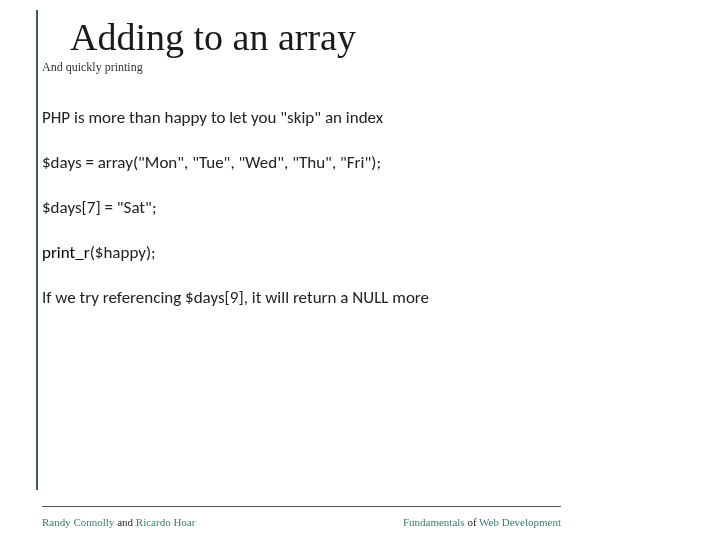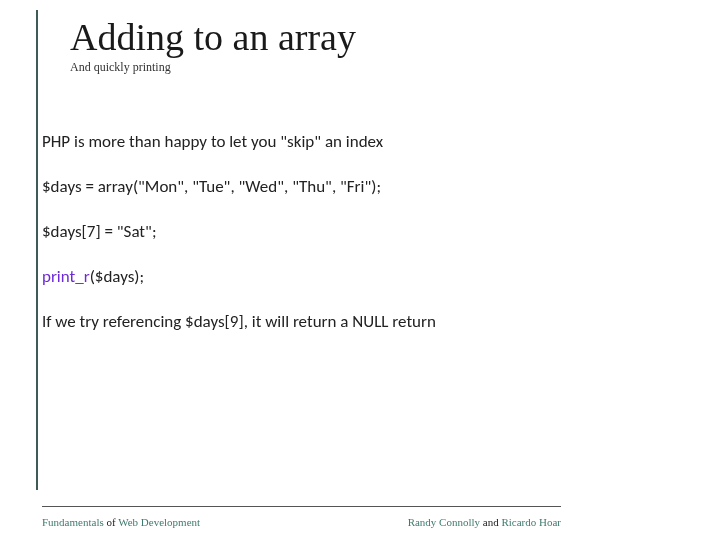--- a/index.html
+++ b/index.html
@@ -23,32 +23,31 @@
   .title {
     font-size: 38px;
     font-weight: 400;
     color: #1a1a1a;
     margin-left: 28px;
     line-height: 1.05;
   }
   .subtitle {
     font-size: 12px;
     color: #333;
-    margin-left: 28px;
     margin-top: 2px;
   }
   .body {
-    margin-top: 56px;
+    margin-top: 32px;
     font-family: Calibri, 'Segoe UI', Arial, sans-serif;
     font-size: 17px;
     color: #222;
     line-height: 1.35;
   }
   .body p { margin-bottom: 22px; }
-  .fn { color: #6d28d9; }
+  .fn { color: #000000; }
   .idx4, .idx7 { color: #b84d2b; }
   .null-word { font-family: Calibri, sans-serif; font-weight: 400; }
   .footer-rule {
     position: absolute;
     left: 42px;
     right: 42px;
     bottom: 33px;
     height: 1px;
     background: #555;
   }
@@ -71,22 +70,22 @@
 <div class="slide">
   <div class="left-rule"></div>
 
   <h1 class="title">Adding to an array</h1>
   <div class="subtitle">And quickly printing</div>
 
   <div class="body">
     <p>PHP is more than happy to let you "skip" an index</p>
     <p>$days = array("Mon", "Tue", "Wed", "Thu", "Fri");</p>
     <p>$days[7] = "Sat";</p>
-    <p><span class="fn">print_r</span><span>($days);</span></p>
-    <p><span>If we try referencing $days[9], it will return a </span><span class="null-word">NULL</span><span> return</span></p>
+    <p><span class="fn">print_r</span><span>($happy);</span></p>
+    <p><span>If we try referencing $days[9], it will return a </span><span class="null-word">NULL</span><span> more</span></p>
   </div>
 
   <div class="footer-rule"></div>
   <div class="footer">
+    <div><span class="accent">Randy Connolly </span><span>and</span><span class="accent"> Ricardo Hoar</span></div>
     <div><span class="accent">Fundamentals </span><span>of</span><span class="accent"> Web Development</span></div>
-    <div><span class="accent">Randy Connolly </span><span>and</span><span class="accent"> Ricardo Hoar</span></div>
   </div>
 </div>
 
 </body></html>

